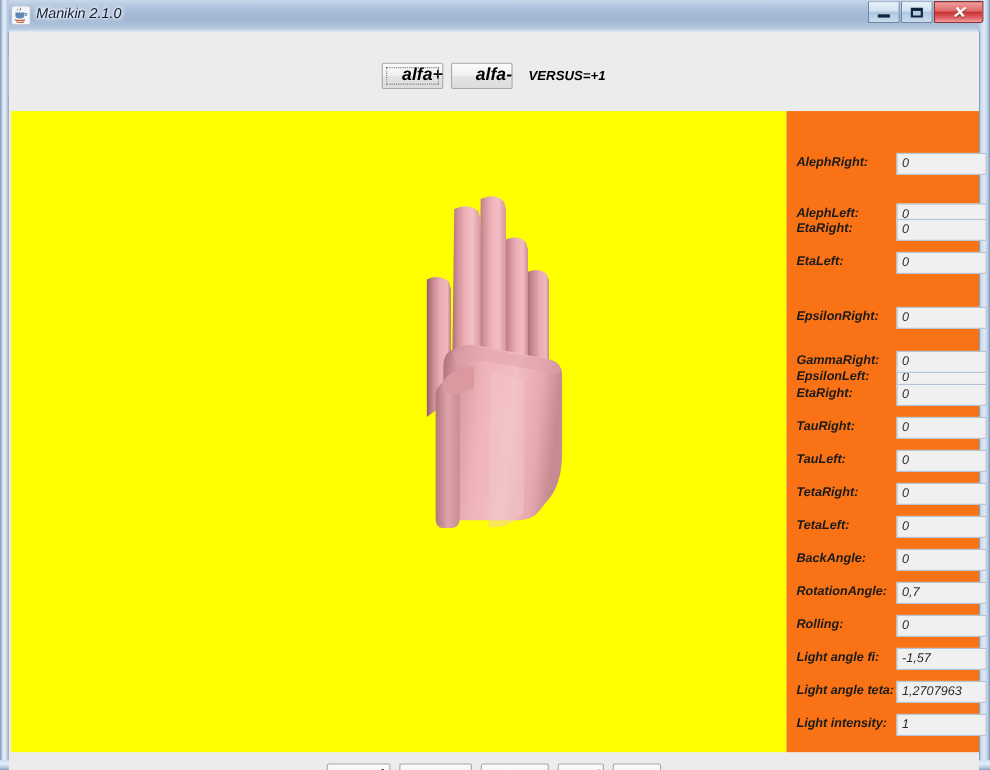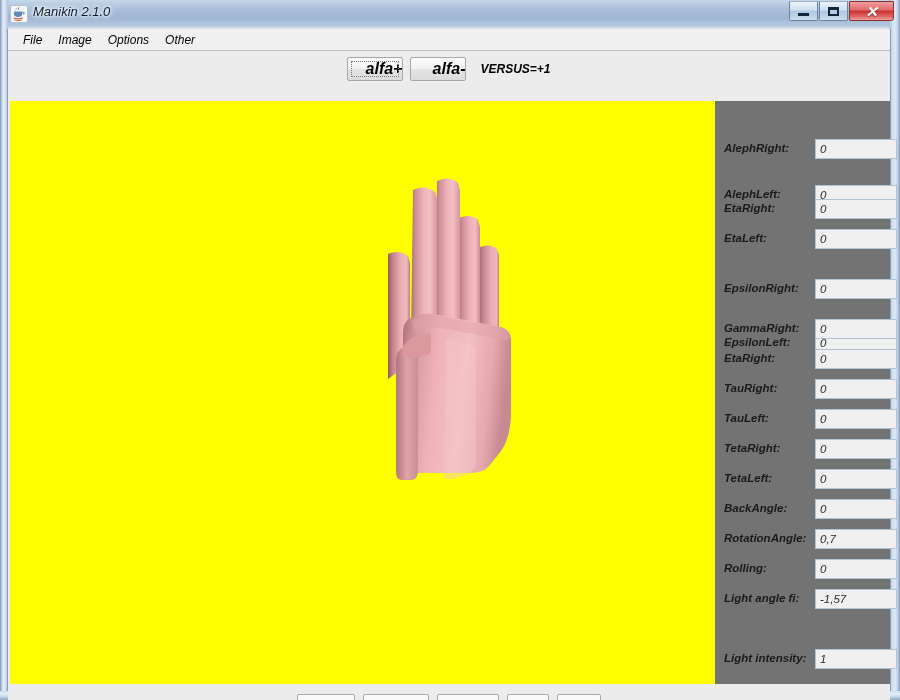--- a/index.html
+++ b/index.html
@@ -170,21 +170,21 @@
     background: #ffff00;
     overflow: hidden;
   }
   #hand-svg { position: absolute; left: 0; top: 0; }
 
   
   #param-panel {
     position: absolute;
     left: 707px; top: 72px;
     width: 175px; height: 583px;
-    background: #737373;
+    background: #f97316;
   }
   .param-row {
     position: absolute;
     left: 0;
     width: 175px;
     height: 22px;
   }
   .param-label {
     position: absolute;
     left: 9px; top: 3px;
@@ -263,26 +263,20 @@
           <span class="max-sq"></span>
         </span>
     </div>
     <div class="title-btn" id="btn-close">
       <span class="tb-glyph close-x">✕</span>
     </div>
   </div>
 
   <div id="client">
 
-    <div id="menu-bar">
-      <div class="menu-item">File</div>
-      <div class="menu-item">Image</div>
-      <div class="menu-item">Options</div>
-      <div class="menu-item">Other</div>
-    </div>
 
     <div id="toolbar">
       <div class="jbutton" id="alfa-plus">
         <span>alfa+</span>
       </div>
       <div class="jbutton" id="alfa-minus">
         <span>alfa-</span>
       </div>
       <div id="versus-label">VERSUS=+1</div>
     </div>
@@ -434,20 +428,24 @@
           <div class="param-field">0,7</div>
         </div>
         <div class="param-row" style="top: 458px;">
           <div class="param-label">Rolling:</div>
           <div class="param-field">0</div>
         </div>
         <div class="param-row" style="top: 488px;">
           <div class="param-label">Light angle fi:</div>
           <div class="param-field">-1,57</div>
         </div>
+        <div class="param-row" style="top: 518px;">
+          <div class="param-label">Light angle teta:</div>
+          <div class="param-field">1,2707963</div>
+        </div>
         <div class="param-row" style="top: 548px;">
           <div class="param-label">Light intensity:</div>
           <div class="param-field">1</div>
         </div>
       </div>
 
     <div id="bottom-bar">
       <div class="jbutton bottom-btn" id="btn-exit">
         <span>Exit</span>
       </div>

